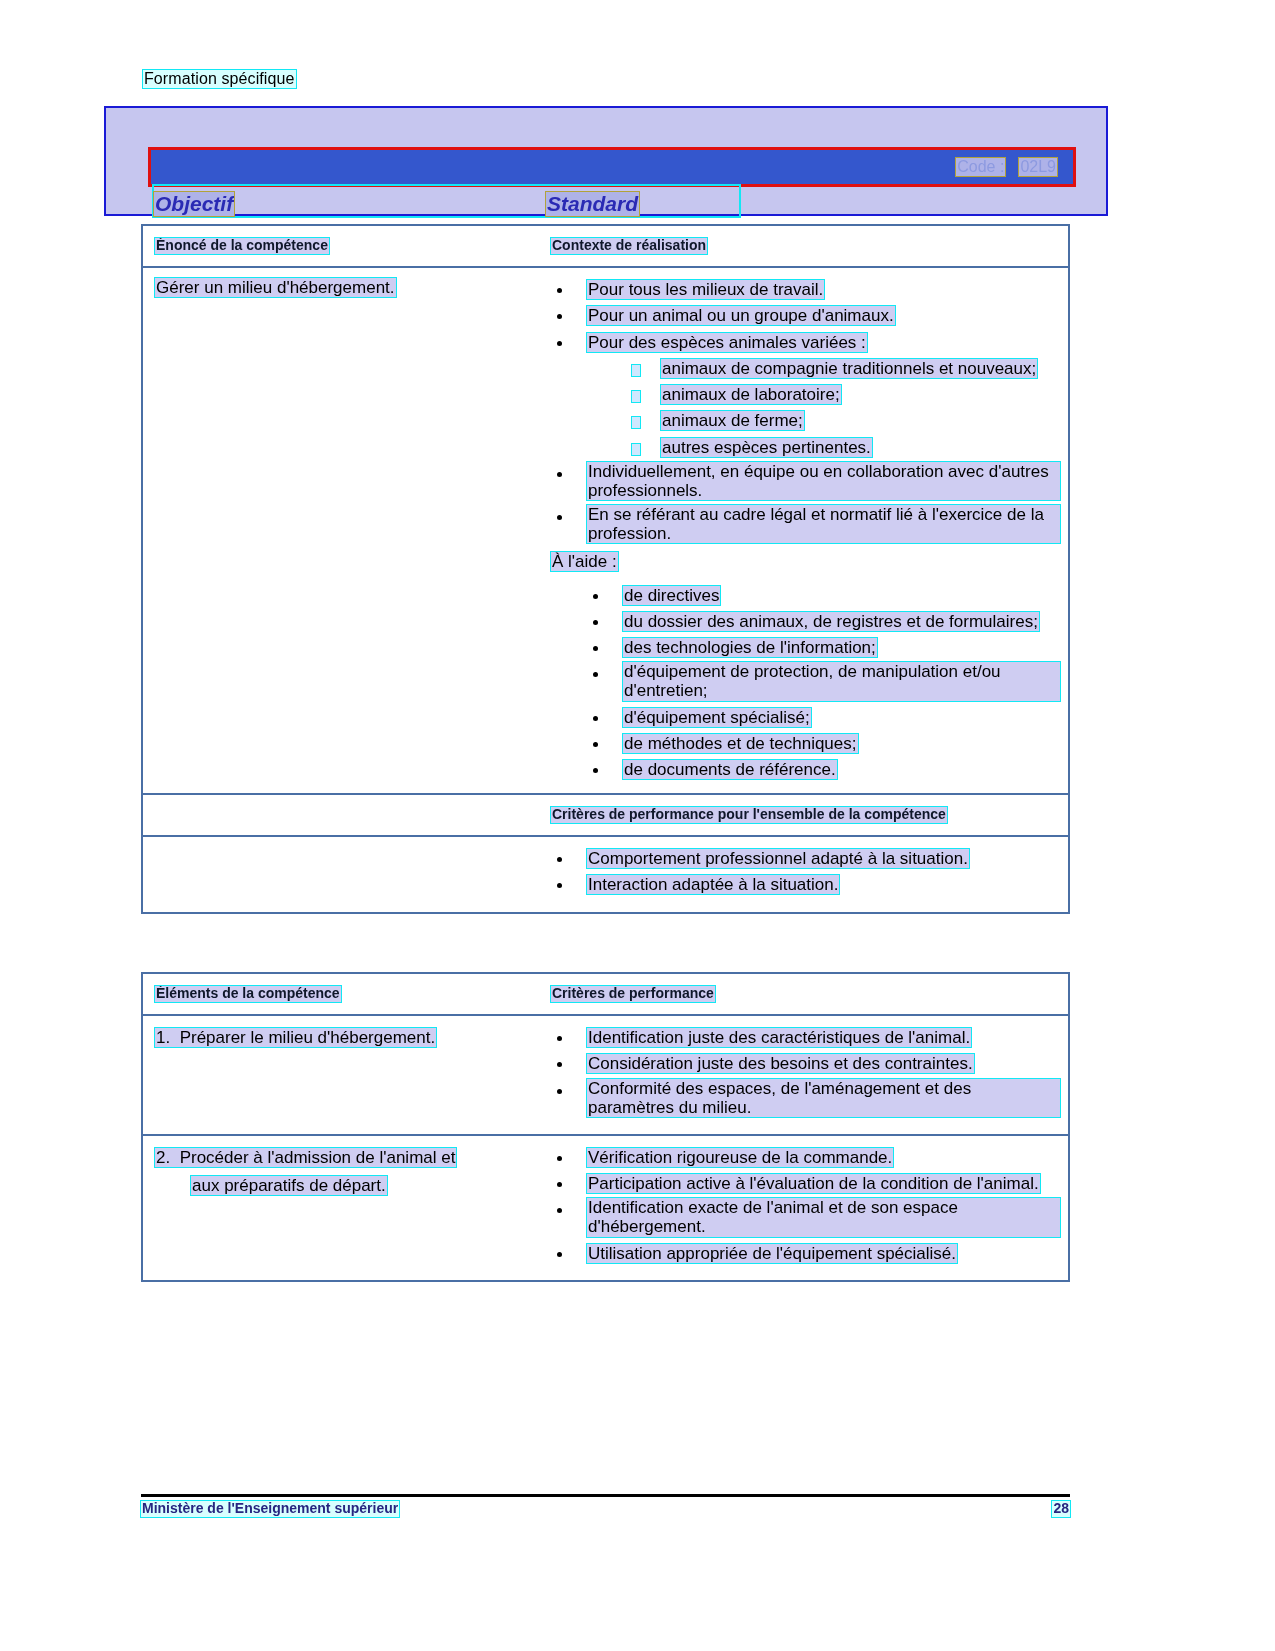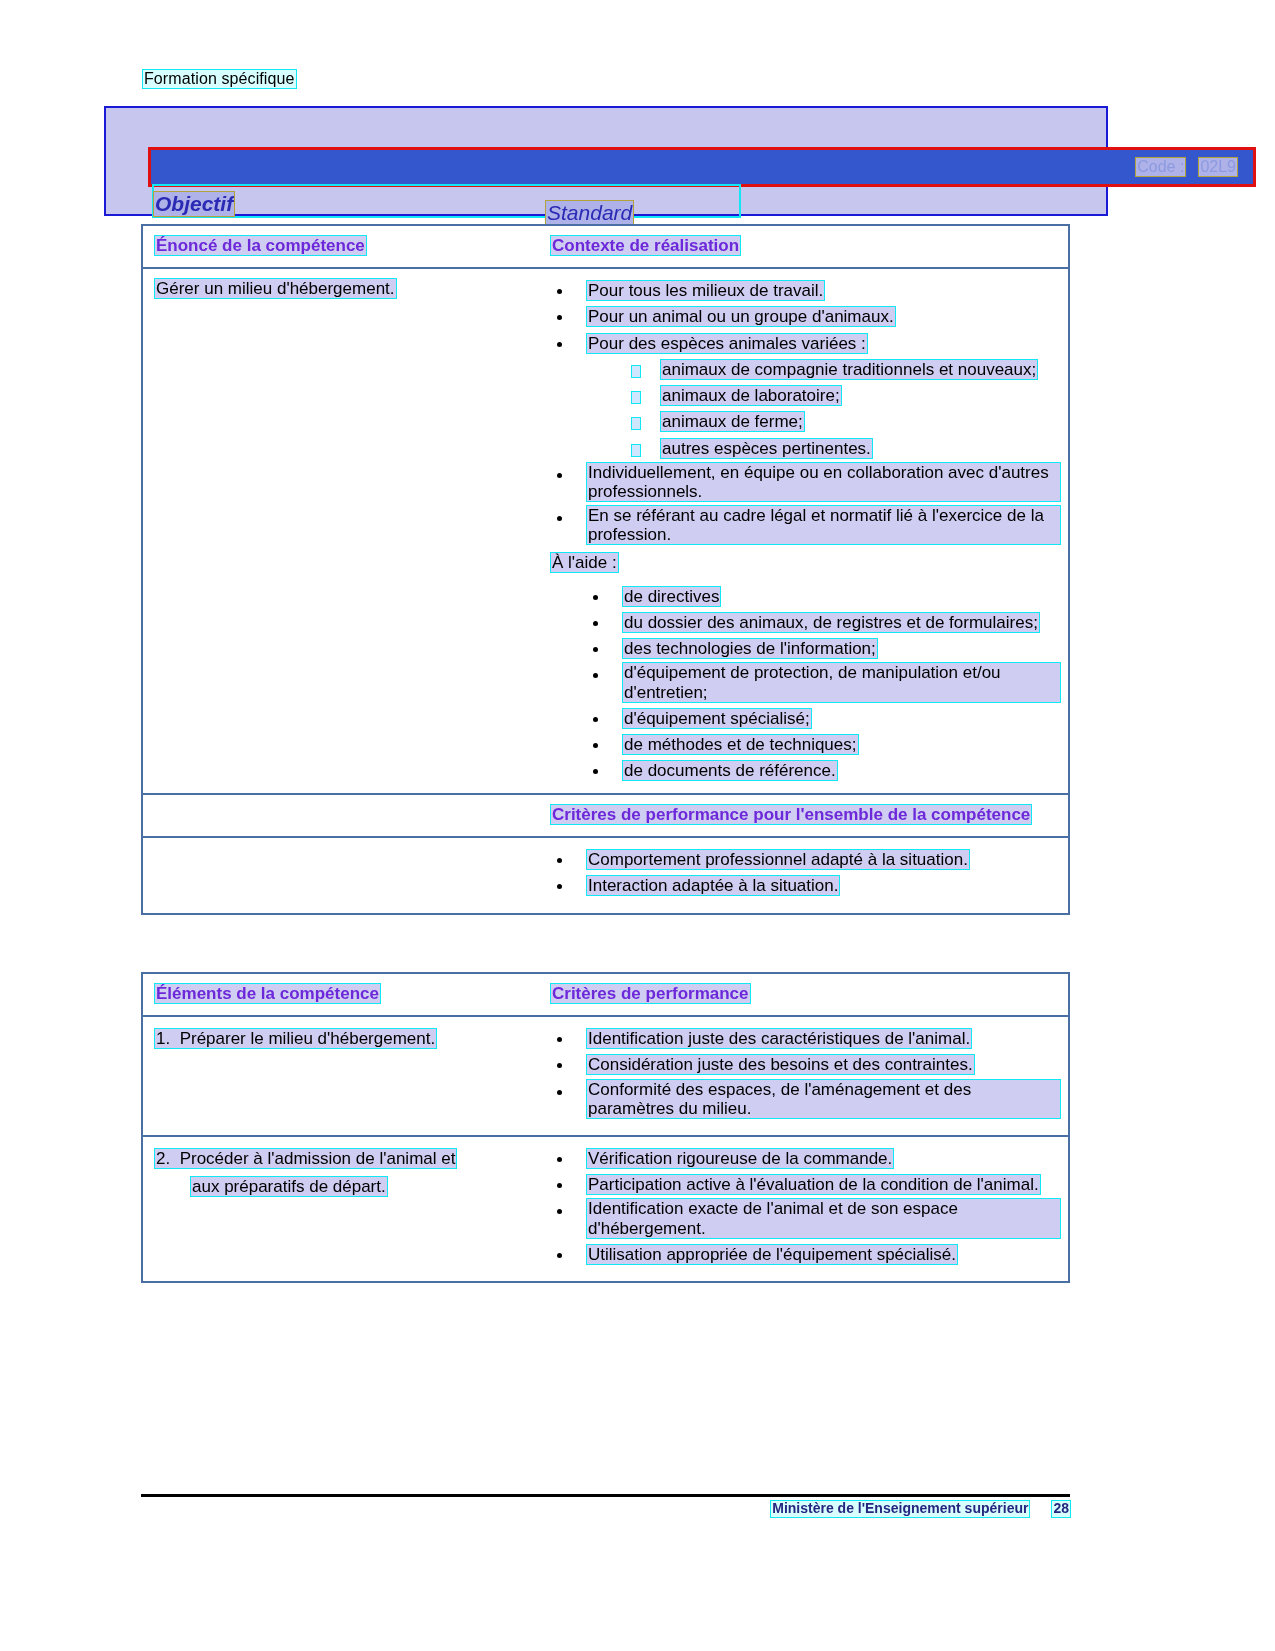--- a/index.html
+++ b/index.html
@@ -57,21 +57,21 @@
     top: 106px;
     width: 1004px;
     height: 110px;
     background: #c6c6ef;
     border: 2.5px solid #1a1ad6;
   }
   .banner-bar {
     position: absolute;
     left: 42px;
     top: 39px;
-    width: 1108px;
+    width: 928px;
     height: 40px;
     background: #3457cd;
     border: 3px solid #e01010;
   }
   .code-wrap {
     position: absolute;
     right: 16px;
     top: 8px;
     font-size: 16px;
     color: #8d9ae0;
@@ -91,23 +91,23 @@
     left: 0px;
     top: 0px;
     font-style: italic;
     font-weight: bold;
     font-size: 21px;
     color: #2a2ab4;
   }
   .std-word {
     position: absolute;
     left: 392px;
-    top: 9px;
+    top: 0px;
     font-style: italic;
-    font-weight: normal;
+    font-weight: bold;
     font-size: 21px;
     color: #2a2ab4;
   }
   .obj-underline {
     position: absolute;
     left: 0px;
     top: -6px;
     width: 585px;
     height: 30px;
     outline: 2px solid #12e8f4;
@@ -121,23 +121,23 @@
     width: 929px;
     border: 2.5px solid #4a6fa5;
     background: #ffffff;
   }
   .trow { display: flex; }
   .trow + .trow { border-top: 2px solid #4a6fa5; }
   .cleft  { width: 400px; padding: 10px 8px 12px 12px; }
   .cright { width: 525px; padding: 10px 8px 12px 8px; }
 
   .hdr-text {
-    font-size: 17px;
+    font-size: 14px;
     font-weight: bold;
-    color: #6d28d9;
+    color: #0f172a;
   }
   .body-text { font-size: 17px; color: #000; }
 
   
   ul.b { list-style: none; margin: 0; padding: 0; }
   ul.b > li {
     position: relative;
     padding-left: 36px;
     margin: 0 0 3px 0;
     font-size: 17px;
@@ -179,21 +179,21 @@
     width: 929px;
   }
   .footer-rule {
     width: 100%;
     height: 3px;
     background: #000;
     margin-bottom: 4px;
   }
   .footer-row {
     display: flex;
-    justify-content: flex-end;
+    justify-content: space-between;
     align-items: baseline;
     font-size: 14px;
     color: #262680;
     font-weight: bold;
     gap: 23px;
   }
 </style>
 </head>
 <body>
 

